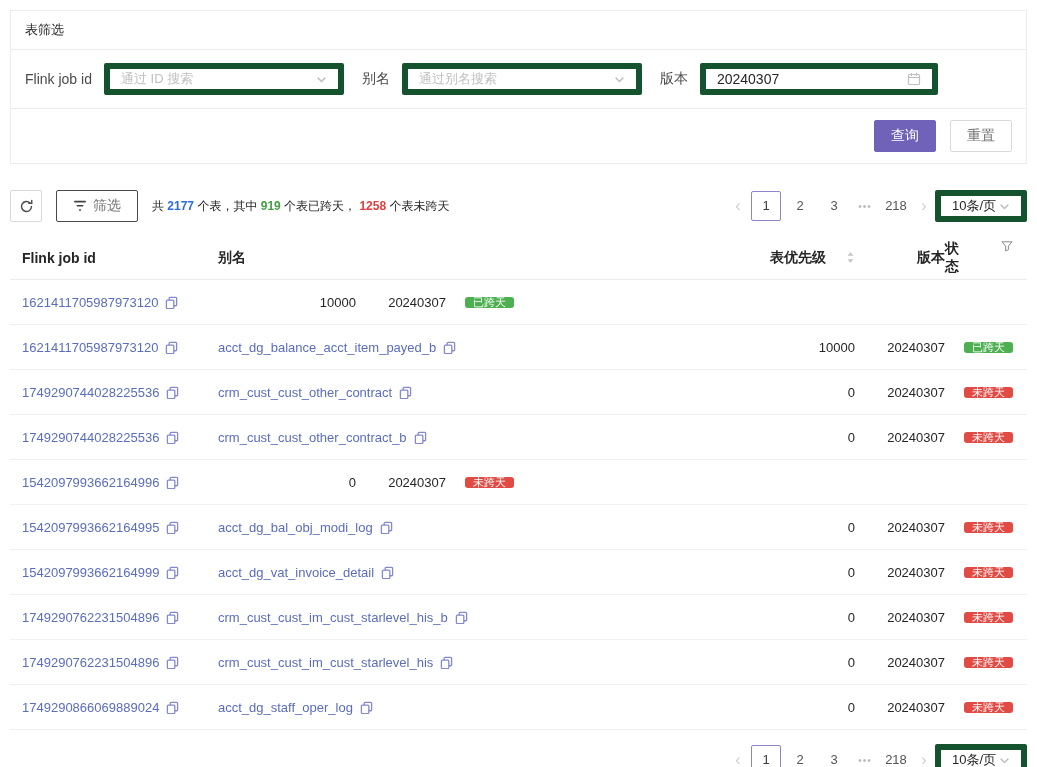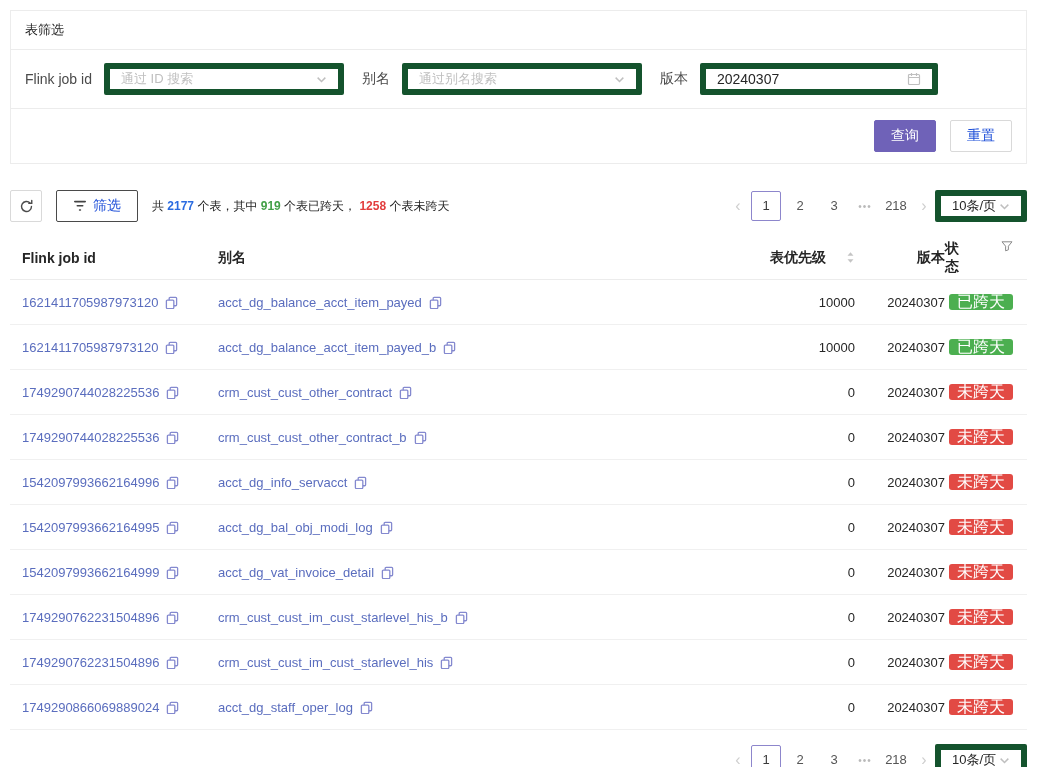--- a/index.html
+++ b/index.html
@@ -20,21 +20,21 @@
     height: 32px; border: 6px solid #14532d; border-radius: 2px; background:#fff;
     display:flex; align-items:center; justify-content:space-between; padding: 0 11px; cursor: pointer;
   }
   .select { width: 240px; }
   .text-input { width: 238px; }
   .placeholder { color:#bfbfbf; font-size: 13px; overflow:hidden; white-space:nowrap; }
   .input-value { color:#262626; font-size: 14px; }
   .buttons-row { display:flex; justify-content:flex-end; padding: 11px 14px; }
   .btn {
     height: 32px; padding: 0 16px; font-size: 14px; border:1px solid #d9d9d9; border-radius: 2px;
-    background:#fff; color:#1d4ed8; display:inline-flex; align-items:center; gap:6px; cursor:pointer;
+    background:#fff; color:#737373; display:inline-flex; align-items:center; gap:6px; cursor:pointer;
   }
   .btn.primary { background: var(--primary); border-color: var(--primary); color:#fff; }
   .buttons-row .btn + .btn { margin-left: 14px; }
   
   .toolbar { display:flex; align-items:center; margin-top: 26px; }
   .icon-btn {
     width: 32px; height: 32px; border:1px solid #d9d9d9; border-radius:2px; background:#fff;
     display:inline-flex; align-items:center; justify-content:center; cursor:pointer; flex:none;
   }
   .filter-btn { margin-left: 14px; border-color:#4a4a4a; }
@@ -56,21 +56,21 @@
   .t-header, .t-row { display:flex; align-items:center; width: 1017px; }
   .t-header { height: 44px; border-bottom:1px solid #ececec; font-size:14px; font-weight:700; color:#262626; }
   .t-row { height: 45px; border-bottom:1px solid #f0f0f0; font-size:13px; color:#262626; }
   .c1 { width:196px; flex:none; padding-left:12px; display:flex; align-items:center; gap:7px; }
   .c2 { flex:1; padding-left:12px; display:flex; align-items:center; gap:7px; }
   .c3 { width:150px; flex:none; display:flex; align-items:center; justify-content:flex-end; gap:20px; }
   .c4 { width:90px;  flex:none; display:flex; align-items:center; justify-content:flex-end; }
   .c5 { width:82px;  flex:none; display:flex; align-items:flex-start; justify-content:flex-end; padding-right:14px;gap:28px; }
   .link { color: var(--link); text-decoration:none; cursor:pointer; white-space:nowrap; }
   .copy { display:inline-flex; align-items:center; cursor:pointer; }
-  .badge { color:#fff; font-size:16px; line-height:1; padding:0 8px; border-radius:3px; white-space:nowrap; }
+  .badge { color:#fff; font-size:11px; line-height:1; padding:0 8px; border-radius:3px; white-space:nowrap; }
   .badge.crossed { background: var(--badge-green); }
   .badge.uncrossed { background: var(--badge-red); }
   .sort-icon, .funnel-icon { display:inline-flex; align-items:center; }
   .bottom-bar { display:flex; margin-top: 14px; }
   svg { display:block; }
 </style>
 </head>
 <body>
 
 <section class="filter-card">
@@ -192,29 +192,20 @@
   <div class="t-row">
     <div class="c1">
       <a class="link">1621411705987973120</a>
       <span class="copy">
         <svg width="13" height="13" viewBox="0 0 14 14">
               <rect x="4.5" y="1.5" width="8" height="9" rx="1" fill="none" stroke="#8489cf" stroke-width="1.4"></rect>
               <rect x="1.5" y="4.5" width="8" height="9" rx="1" fill="#fff" stroke="#8489cf" stroke-width="1.4"></rect>
             </svg>
       </span>
     </div>
-    <div class="c2">
-      <a class="link">acct_dg_balance_acct_item_payed</a>
-      <span class="copy">
-        <svg width="13" height="13" viewBox="0 0 14 14">
-              <rect x="4.5" y="1.5" width="8" height="9" rx="1" fill="none" stroke="#8489cf" stroke-width="1.4"></rect>
-              <rect x="1.5" y="4.5" width="8" height="9" rx="1" fill="#fff" stroke="#8489cf" stroke-width="1.4"></rect>
-            </svg>
-      </span>
-    </div>
     <div class="c3">10000</div>
     <div class="c4">20240307</div>
     <div class="c5">
       <span class="badge crossed">已跨天</span>
     </div>
   </div>
 
   <div class="t-row">
     <div class="c1">
       <a class="link">1621411705987973120</a>
@@ -289,29 +280,20 @@
     <div class="c3">0</div>
     <div class="c4">20240307</div>
     <div class="c5">
       <span class="badge uncrossed">未跨天</span>
     </div>
   </div>
 
   <div class="t-row">
     <div class="c1">
       <a class="link">1542097993662164996</a>
-      <span class="copy">
-        <svg width="13" height="13" viewBox="0 0 14 14">
-              <rect x="4.5" y="1.5" width="8" height="9" rx="1" fill="none" stroke="#8489cf" stroke-width="1.4"></rect>
-              <rect x="1.5" y="4.5" width="8" height="9" rx="1" fill="#fff" stroke="#8489cf" stroke-width="1.4"></rect>
-            </svg>
-      </span>
-    </div>
-    <div class="c2">
-      <a class="link">acct_dg_info_servacct</a>
       <span class="copy">
         <svg width="13" height="13" viewBox="0 0 14 14">
               <rect x="4.5" y="1.5" width="8" height="9" rx="1" fill="none" stroke="#8489cf" stroke-width="1.4"></rect>
               <rect x="1.5" y="4.5" width="8" height="9" rx="1" fill="#fff" stroke="#8489cf" stroke-width="1.4"></rect>
             </svg>
       </span>
     </div>
     <div class="c3">0</div>
     <div class="c4">20240307</div>
     <div class="c5">

